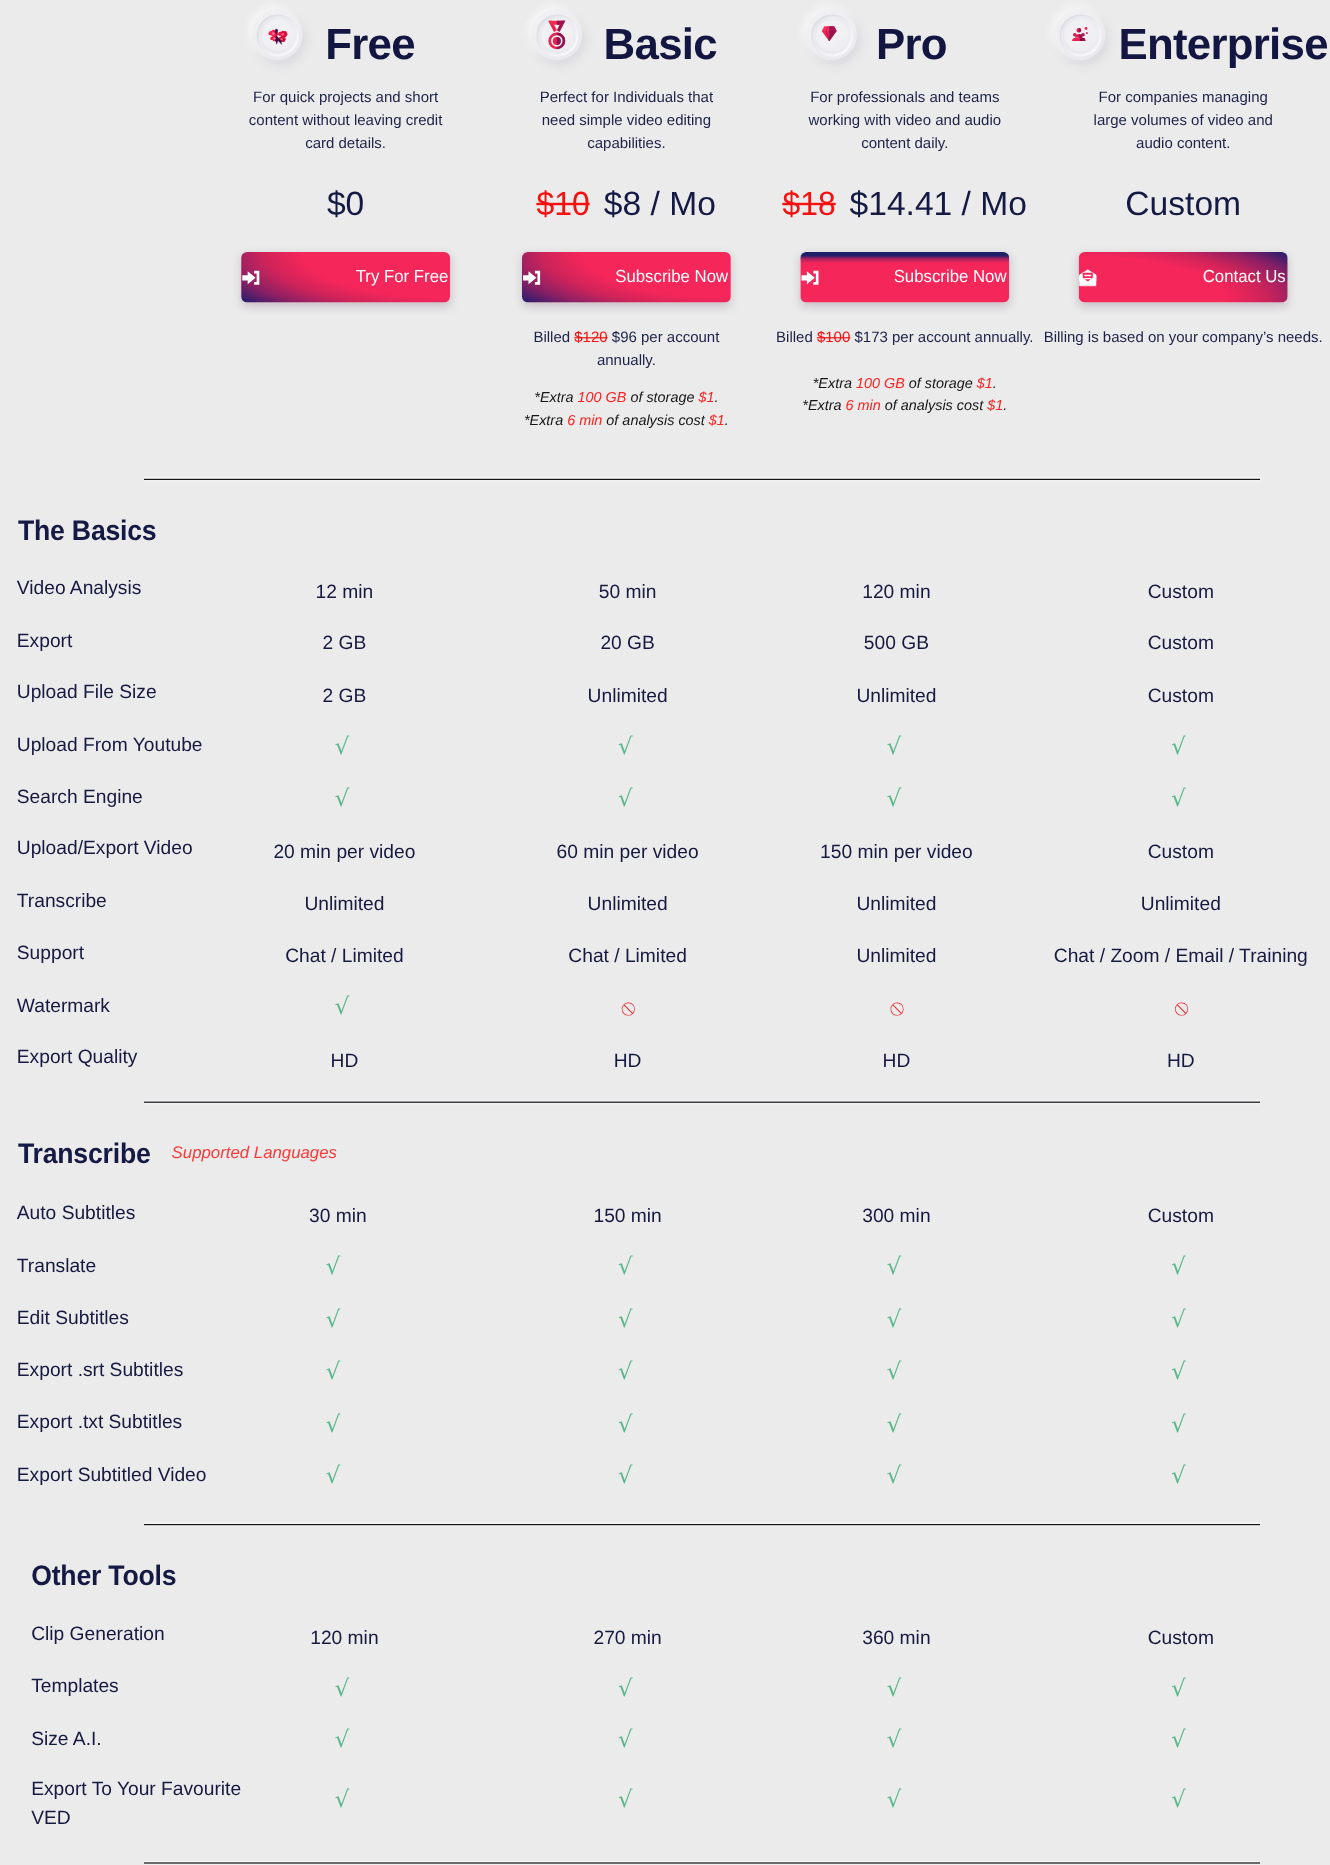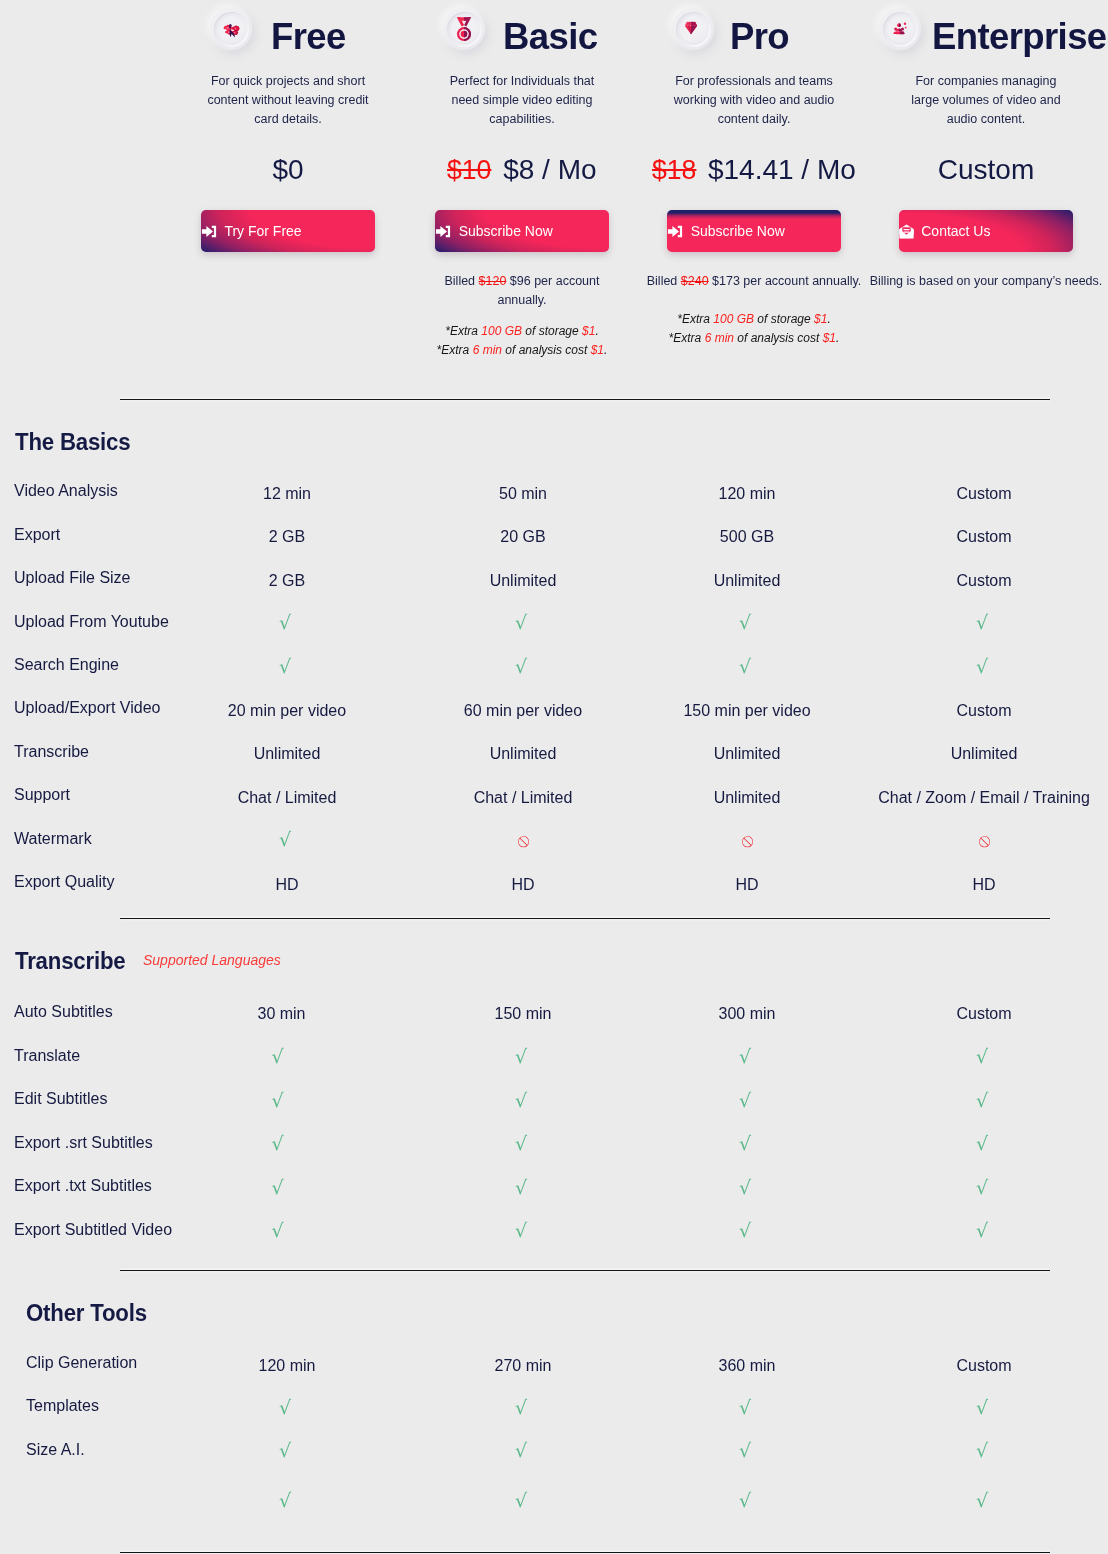--- a/index.html
+++ b/index.html
@@ -58,21 +58,21 @@
                 text-align:center; font-size:28px; line-height:32px; color:#151a44; white-space:nowrap; }
   .plan-price .old { color:#f4110f; text-decoration:line-through; margin-right:9px;
                      display:inline-block; transform:scaleX(0.95); transform-origin:left center; }
 
   .cta {
     position:absolute; top:210px; left:31px; display:block; width:174px; height:42px;
     border:none; border-radius:5px; cursor:pointer; padding:0;
     color:#fff; font-family:"Liberation Sans", sans-serif; font-size:14.5px;
     box-shadow:0 3px 7px rgba(120,90,110,.28);
   }
-  .cta-inner{ display:flex; align-items:center; justify-content:flex-start; gap:6px; height:100%; }
+  .cta-inner{ display:flex; align-items:center; justify-content:space-between; gap:6px; height:100%; }
   .cta-inner > span { display:inline-block; transform:scaleX(0.965); transform-origin:center; }
   .cta svg{ display:block; }
   .cta-0 { background:#f4265a; background-image:radial-gradient(128% 165% at 100% 0%, rgba(244,38,90,0) 56%, rgba(168,33,90,.5) 70%, rgba(112,30,103,.8) 84%, rgba(24,28,110,1) 100%); }
   .cta-1 { background:#f4265a; background-image:radial-gradient(128% 165% at 100% 0%, rgba(244,38,90,0) 56%, rgba(168,33,90,.5) 70%, rgba(112,30,103,.8) 84%, rgba(24,28,110,1) 100%); }
   .cta-2 { background:#f4265a; background-image:linear-gradient(to bottom, rgba(26,31,104,1) 0%, rgba(26,31,104,.96) 7%, rgba(130,32,102,.6) 14%, rgba(244,38,90,0) 22%); }
   .cta-3 { background:#f4265a; background-image:radial-gradient(128% 165% at 0% 100%, rgba(244,38,90,0) 56%, rgba(168,33,90,.5) 70%, rgba(112,30,103,.8) 84%, rgba(24,28,110,1) 100%); }
 
   .billing { position:absolute; top:272px; left:50%; transform:translateX(-50%);
              text-align:center; font-size:12.5px; line-height:19px; color:#1d2248; width:176px; }
   .plan-2 .billing { width:230px; top:272px; }
@@ -201,21 +201,21 @@
       <div class="plan-price"><span class="old">$18</span><span>$14.41 / Mo</span></div>
       <button class="cta cta-2">
         <span class="cta-inner">
           <svg width="16" height="13" viewBox="0 0 30 26" aria-hidden="true">
             <path d="M0.8 8.6h9.0V2.2L23.0 13.0 9.8 23.8v-6.4H0.8z" fill="#fff"></path>
             <path d="M20.6 1.4h8.6v23.2h-8.6v-4.4h4.2V5.8h-4.2z" fill="#fff"></path>
           </svg>
           <span>Subscribe Now</span>
         </span>
       </button>
-      <div class="billing"><span>Billed </span><span class="old">$240</span><span> $173 per account annually.</span></div>
+      <div class="billing"><span>Billed </span><span class="old">$100</span><span> $173 per account annually.</span></div>
       <div class="extras">
         <div><span>*Extra </span><span class="hl">100 GB</span><span> of storage </span><span class="hl">$1</span><span>.</span></div>
         <div><span>*Extra </span><span class="hl">6 min</span><span> of analysis cost </span><span class="hl">$1</span><span>.</span></div>
       </div>
     </div>
 
     <div class="plan plan-3">
       <div class="plan-head">
         <span class="plan-icon">
           <svg width="14" height="14" viewBox="0 0 28 28" aria-hidden="true">
@@ -388,20 +388,21 @@
       <div class="val c3"><span class="chk">√</span></div>
   </div>
   <div class="row" style="top:1438.7px">
     <div class="lab" style="left:26px">Size A.I.</div>
       <div class="val c0"><span class="chk">√</span></div>
       <div class="val c1"><span class="chk">√</span></div>
       <div class="val c2"><span class="chk">√</span></div>
       <div class="val c3"><span class="chk">√</span></div>
   </div>
   <div class="row row2" style="top:1480.0px">
+    <div class="lab" style="left:26px">Export To Your Favourite VED</div>
       <div class="val c0" style="top:11.0px"><span class="chk">√</span></div>
       <div class="val c1" style="top:11.0px"><span class="chk">√</span></div>
       <div class="val c2" style="top:11.0px"><span class="chk">√</span></div>
       <div class="val c3" style="top:11.0px"><span class="chk">√</span></div>
   </div>
   <div class="divider" style="top:1552.0px"></div>
   </div>
 
 </div>
 

